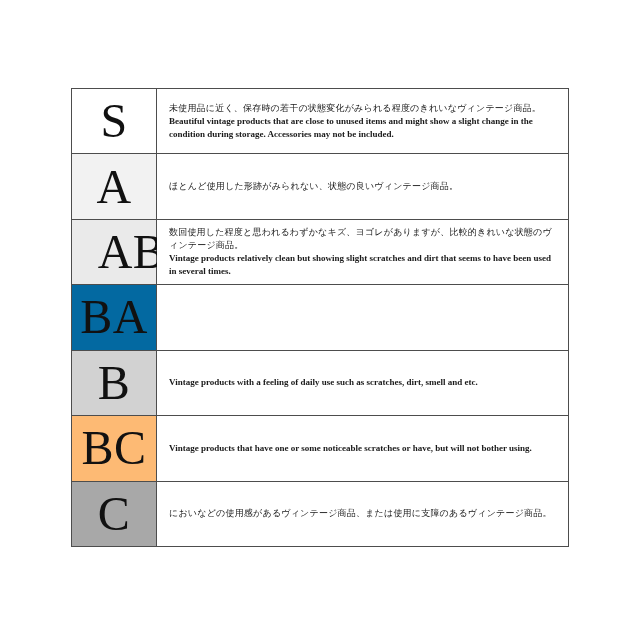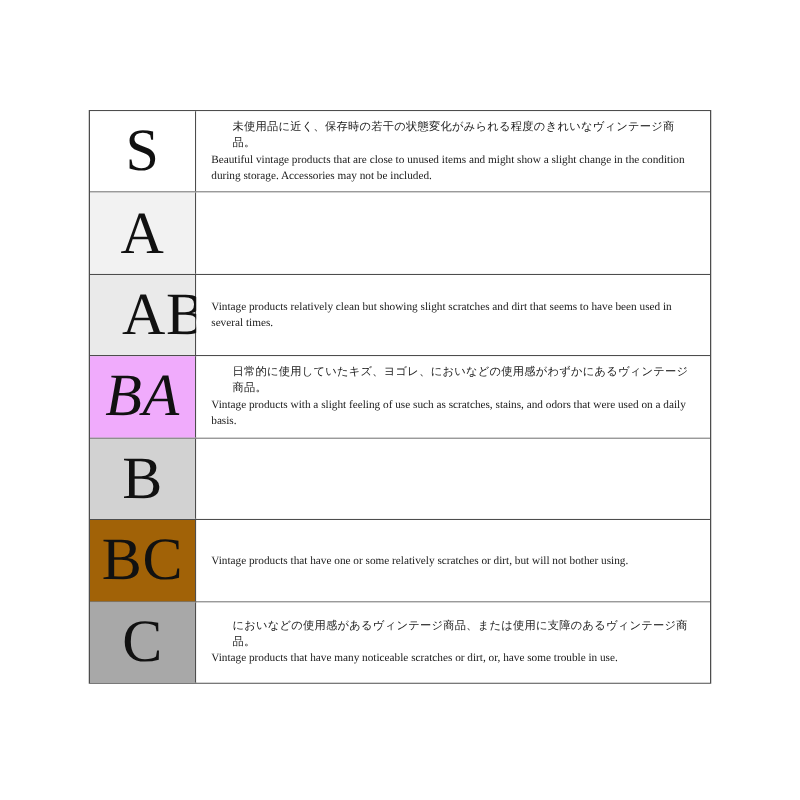--- a/index.html
+++ b/index.html
@@ -63,26 +63,25 @@
     justify-content: center;
     padding: 4px 14px 4px 12px;
     box-sizing: border-box;
     background: #ffffff;
   }
   .jp-text {
     font-size: 9px;
     line-height: 13px;
     color: #1a1a1a;
     letter-spacing: 0.2px;
-    margin-left: 17px;
   }
   .en-text {
     font-size: 9px;
     line-height: 13px;
-    font-weight: normal;
+    font-weight: bold;
     color: #1a1a1a;
   }
 </style>
 </head>
 <body>
 
 <div class="canvas">
   <div class="grading-table">
 
     <div class="row">
@@ -93,63 +92,61 @@
         <div class="jp-text">未使用品に近く、保存時の若干の状態変化がみられる程度のきれいなヴィンテージ商品。</div>
         <div class="en-text">Beautiful vintage products that are close to unused items and might show a slight change in the condition during storage. Accessories may not be included.</div>
       </div>
     </div>
 
     <div class="row">
       <div class="grade-cell" style="background-color: rgb(242, 242, 242);">
         <span class="grade-letter">A</span>
       </div>
       <div class="desc-cell">
+        <div class="jp-text">ほとんど使用した形跡がみられない、状態の良いヴィンテージ商品。</div>
       </div>
     </div>
 
     <div class="row">
       <div class="grade-cell" style="background-color: rgb(234, 234, 234); padding-left: 35px;">
         <span class="grade-letter">AB</span>
       </div>
       <div class="desc-cell">
+        <div class="jp-text">数回使用した程度と思われるわずかなキズ、ヨゴレがありますが、比較的きれいな状態のヴィンテージ商品。</div>
         <div class="en-text">Vintage products relatively clean but showing slight scratches and dirt that seems to have been used in several times.</div>
       </div>
     </div>
 
     <div class="row">
-      <div class="grade-cell" style="background-color: #f0abfc; font-style: italic;">
+      <div class="grade-cell" style="background-color: #0369a1;">
         <span class="grade-letter">BA</span>
-      </div>
-      <div class="desc-cell">
-        <div class="jp-text">日常的に使用していたキズ、ヨゴレ、においなどの使用感がわずかにあるヴィンテージ商品。</div>
-        <div class="en-text">Vintage products with a slight feeling of use such as scratches, stains, and odors that were used on a daily basis.</div>
       </div>
     </div>
 
     <div class="row">
       <div class="grade-cell" style="background-color: rgb(210, 210, 210);">
         <span class="grade-letter">B</span>
       </div>
       <div class="desc-cell">
+        <div class="en-text">Vintage products with a feeling of daily use such as scratches, dirt, smell and etc.</div>
       </div>
     </div>
 
     <div class="row">
-      <div class="grade-cell" style="background-color: #a16207;">
+      <div class="grade-cell" style="background-color: #fdba74;">
         <span class="grade-letter">BC</span>
       </div>
       <div class="desc-cell">
-        <div class="en-text">Vintage products that have one or some relatively scratches or dirt, but will not bother using.</div>
+        <div class="en-text">Vintage products that have one or some noticeable scratches or have, but will not bother using.</div>
       </div>
     </div>
 
     <div class="row">
       <div class="grade-cell" style="background-color: rgb(168, 168, 168);">
         <span class="grade-letter">C</span>
       </div>
       <div class="desc-cell">
         <div class="jp-text">においなどの使用感があるヴィンテージ商品、または使用に支障のあるヴィンテージ商品。</div>
-        <div class="en-text">Vintage products that have many noticeable scratches or dirt, or, have some trouble in use.</div>
       </div>
     </div>
 
   </div>
 </div>
 
 </body></html>

